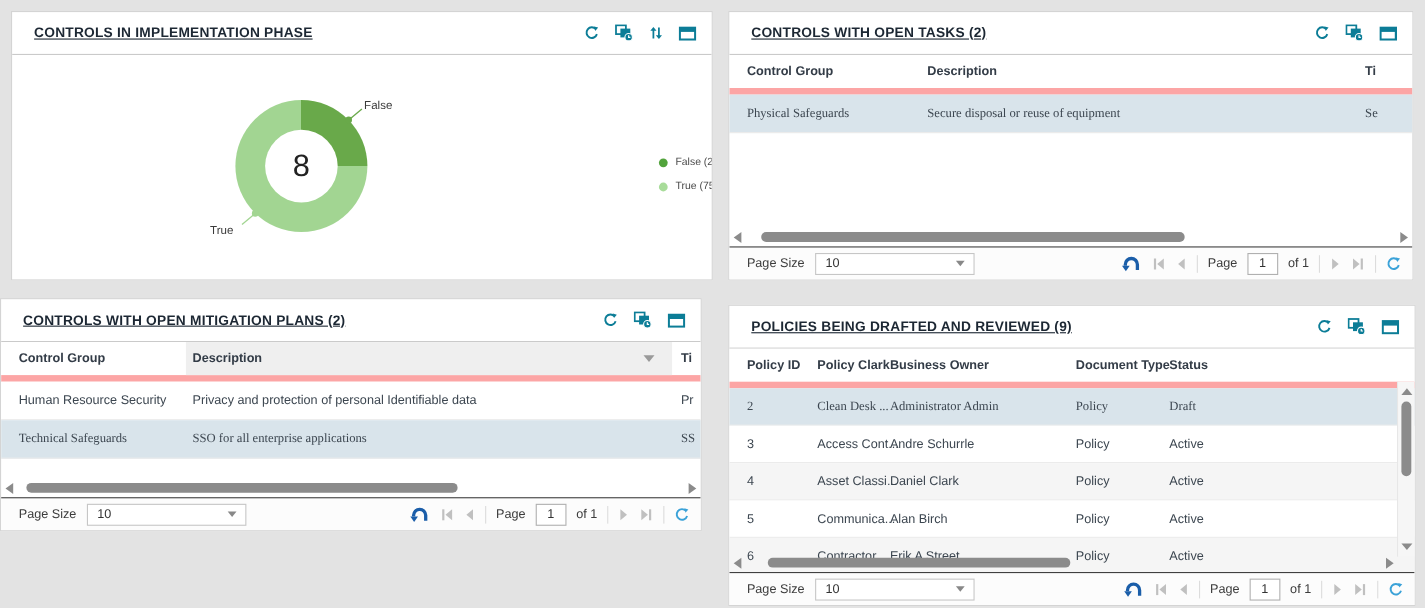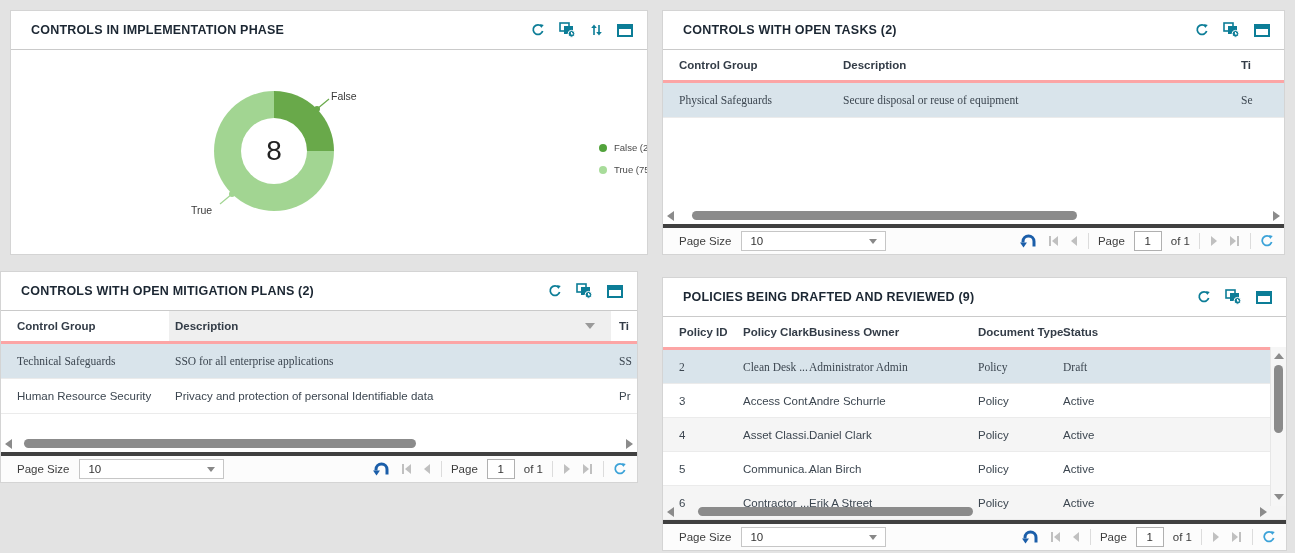--- a/index.html
+++ b/index.html
@@ -9,41 +9,41 @@
     font-family:"Liberation Sans",sans-serif;
     overflow:hidden;
   }
   .panel{position:absolute;background:#fff;border:1px solid #d4d4d4;box-sizing:border-box;overflow:hidden;}
   #panel-impl{left:10px;top:10px;width:638px;height:245px;}
   #panel-tasks{left:662px;top:10px;width:623px;height:245px;}
   #panel-mitigation{left:0;top:271px;width:638px;height:212px;}
   #panel-policies{left:662px;top:277px;width:625px;height:274px;}
 
   .panel-header{height:38px;display:flex;align-items:center;padding:0 14px 0 20px;border-bottom:1px solid #cacaca;}
-  .panel-title{font-size:12.5px;font-weight:bold;color:#1c2733;letter-spacing:.2px;}
+  .panel-title{font-size:12.5px;font-weight:bold;color:#1c2733;letter-spacing:.2px;text-decoration:underline;}
   .hicons{margin-left:auto;display:flex;align-items:center;gap:14px;color:#0c7d97;}
   .hicons svg{display:block;}
 
   
-  .thead{position:relative;height:30px;border-bottom:3px solid #fca5a5;background:#fff;}
+  .thead{position:relative;height:30px;border-bottom:6px solid #fca5a5;background:#fff;}
   .th{position:absolute;top:50%;transform:translateY(-50%);font-size:11.5px;font-weight:bold;color:#333c47;white-space:nowrap;}
   .trow{position:relative;height:34px;border-bottom:1px solid #ebebeb;background:#fff;}
   .trow.sel{background:#d9e4eb;font-family:Liberation Serif, serif;}
   .trow.alt{background:#f5f5f5;}
   .td{position:absolute;top:50%;transform:translateY(-50%);font-size:11.5px;color:#3c4650;white-space:nowrap;}
 
   
   .t2-c1{left:16px}.t2-c2{left:180px}.t2-c3{left:578px}
   .t3-c1{left:16px}.t3-c2{left:174px}.t3-c3{left:618px}
   .t4-c1{left:16px}.t4-c2{left:80px}.t4-c3{left:146px}.t4-c4{left:315px}.t4-c5{left:400px}
   .desc-head-bg{position:absolute;left:168px;top:0;width:442px;height:100%;background:#efefef;}
   .filter-caret{position:absolute;left:584px;top:12px;width:0;height:0;border-left:5px solid transparent;border-right:5px solid transparent;border-top:6px solid #9a9a9a;}
 
   
-  .pagebar{position:absolute;left:0;right:0;bottom:0;height:30px;background:#fcfcfc;border-top:4px solid #404040;display:flex;align-items:center;padding:0 10px 0 16px;font-size:11.5px;color:#3c3c3c;box-sizing:border-box;}
+  .pagebar{position:absolute;left:0;right:0;bottom:0;height:30px;background:#fcfcfc;border-top:1px solid #404040;display:flex;align-items:center;padding:0 10px 0 16px;font-size:11.5px;color:#3c3c3c;box-sizing:border-box;}
   .ps-label{margin-right:10px;}
   .ps-select{width:145px;height:20px;border:1px solid #c6c6c6;background:#fff;display:flex;align-items:center;padding:0 8px;box-sizing:border-box;color:#333;}
   .ps-caret{margin-left:auto;width:0;height:0;border-left:4px solid transparent;border-right:4px solid transparent;border-top:5px solid #888;}
   .pager{margin-left:auto;display:flex;align-items:center;gap:9px;}
   .pager svg{display:block;}
   .vdiv{width:1px;height:16px;background:#dcdcdc;}
   .page-input{width:26px;height:18px;border:1px solid #b0b0b0;text-align:center;font-size:11.5px;color:#333;font-family:"Liberation Sans",sans-serif;padding:0;background:#fff;}
 
   
   .hscroll{position:absolute;left:0;right:0;height:14px;display:flex;align-items:center;}
@@ -258,29 +258,29 @@
         </span>
     </span>
   </div>
   <div class="thead">
     <span class="desc-head-bg"></span>
     <span class="th t3-c1">Control Group</span>
     <span class="th t3-c2">Description</span>
     <span class="filter-caret"></span>
     <span class="th t3-c3">Ti</span>
   </div>
+  <div class="trow">
+    <span class="td t3-c1">Human Resource Security</span>
+    <span class="td t3-c2">Privacy and protection of personal Identifiable data</span>
+    <span class="td t3-c3">Pr</span>
+  </div>
   <div class="trow sel">
     <span class="td t3-c1">Technical Safeguards</span>
     <span class="td t3-c2">SSO for all enterprise applications</span>
     <span class="td t3-c3">SS</span>
-  </div>
-  <div class="trow">
-    <span class="td t3-c1">Human Resource Security</span>
-    <span class="td t3-c2">Privacy and protection of personal Identifiable data</span>
-    <span class="td t3-c3">Pr</span>
   </div>
   <div class="hscroll" style="bottom:31px;">
     <span class="harr left"></span>
     <div class="htrack">
         <div class="hthumb" style="left:8px;width:392px;"></div>
       </div>
     <span class="harr right"></span>
   </div>
   <div class="pagebar">
     <span class="ps-label">Page Size</span>

